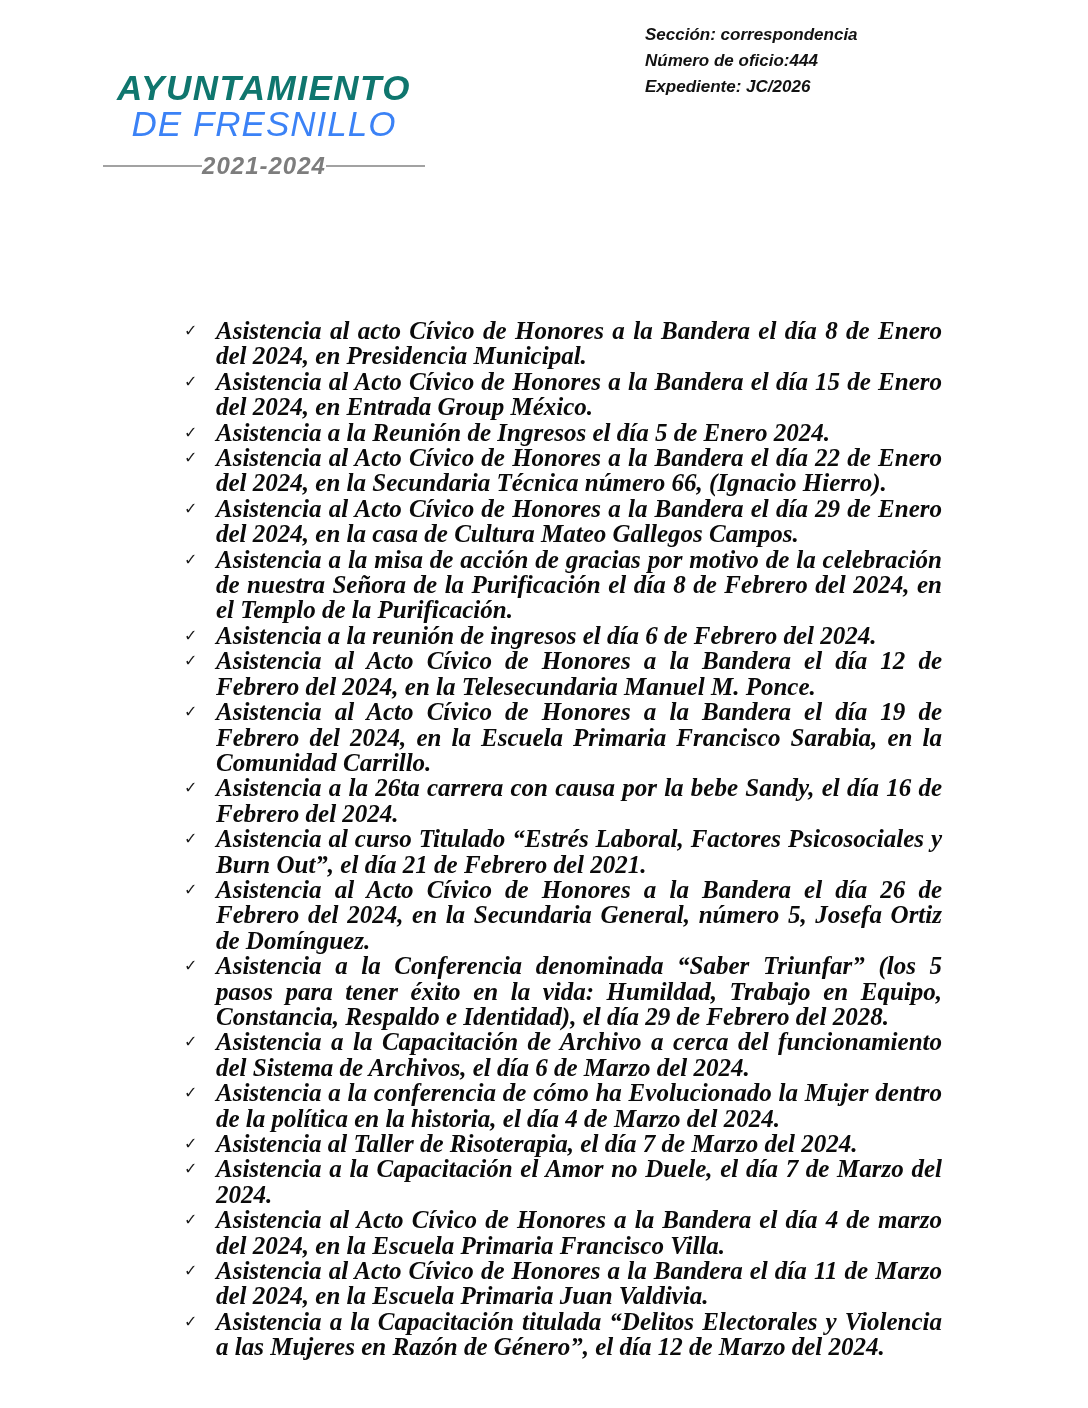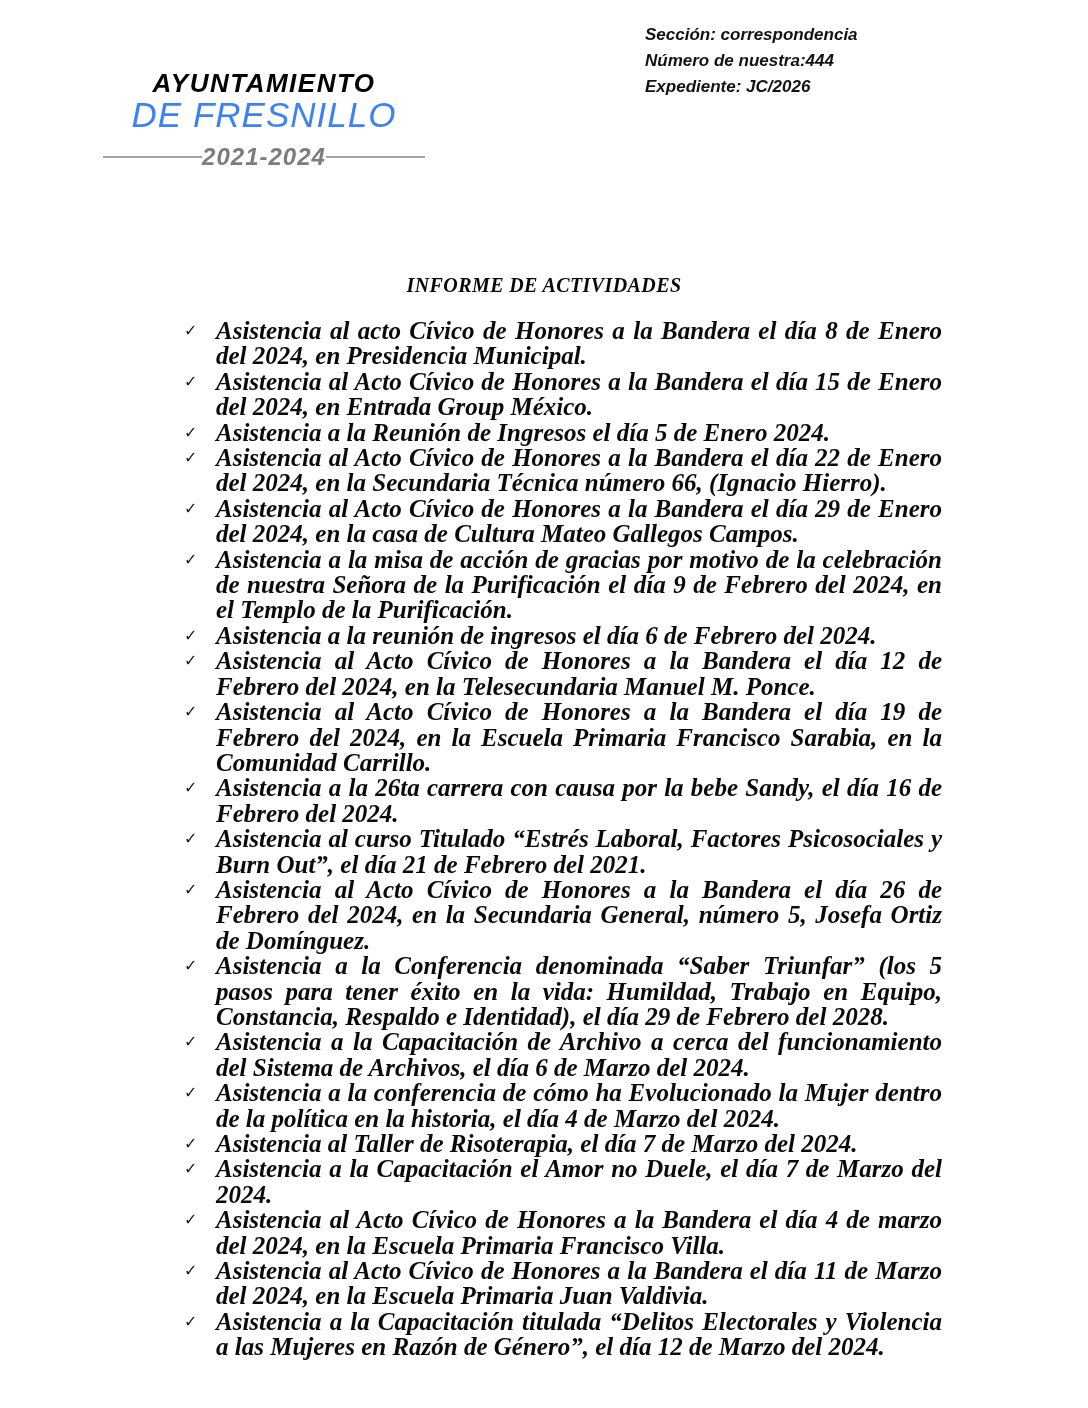--- a/index.html
+++ b/index.html
@@ -22,22 +22,22 @@
     color:#121212;
   }
 
   
   .logo {
     position:absolute; left:95px; top:68px; width:338px;
     text-align:center; user-select:none;
   }
   .logo-line1 {
     font-family:"Liberation Sans", sans-serif;
-    font-weight:700; font-size:26px; letter-spacing:1.5px;
-    color:#000000; white-space:nowrap;
+    font-weight:700; font-size:35px; letter-spacing:1.5px;
+    color:#0f766e; white-space:nowrap;
   }
   .logo-line2 {
     font-family:"Liberation Sans", sans-serif;
     font-weight:400; font-size:35px; letter-spacing:1px;
     color:#3b82f6; white-space:nowrap; margin-top:-4px;
   }
   .logo-years {
     display:flex; align-items:center; 
     margin-top:8px; padding:0 8px;
   }
@@ -71,35 +71,34 @@
     text-align:justify;
   }
 </style>
 </head>
 <body>
 
 <div class="page">
 
   <div class="doc-header">
     <div>Sección: correspondencia</div>
-    <div>Número de nuestra:444</div>
+    <div>Número de oficio:444</div>
     <div>Expediente: JC/2026</div>
   </div>
 
   <div class="logo">
     <div class="logo-line1">AYUNTAMIENTO</div>
     <div class="logo-line2">DE FRESNILLO</div>
     <div class="logo-years">
       <span class="rule"></span>
       <span class="years-text">2021-2024</span>
       <span class="rule"></span>
     </div>
   </div>
 
-  <div class="title">INFORME DE ACTIVIDADES</div>
 
   <div class="list">
     <div class="item">
       <span class="check">✓</span>
       <span class="item-text">Asistencia al acto Cívico de Honores a la Bandera el día 8 de Enero del 2024, en Presidencia Municipal.</span>
     </div>
 
     <div class="item">
       <span class="check">✓</span>
       <span class="item-text">Asistencia al Acto Cívico de Honores a la Bandera el día 15 de Enero del 2024, en Entrada Group México.</span>
@@ -115,21 +114,21 @@
       <span class="item-text">Asistencia al Acto Cívico de Honores a la Bandera el día 22 de Enero del 2024, en la Secundaria Técnica número 66, (Ignacio Hierro).</span>
     </div>
 
     <div class="item">
       <span class="check">✓</span>
       <span class="item-text">Asistencia al Acto Cívico de Honores a la Bandera el día 29 de Enero del 2024, en la casa de Cultura Mateo Gallegos Campos.</span>
     </div>
 
     <div class="item">
       <span class="check">✓</span>
-      <span class="item-text">Asistencia a la misa de acción de gracias por motivo de la celebración de nuestra Señora de la Purificación el día 9 de Febrero del 2024, en el Templo de la Purificación.</span>
+      <span class="item-text">Asistencia a la misa de acción de gracias por motivo de la celebración de nuestra Señora de la Purificación el día 8 de Febrero del 2024, en el Templo de la Purificación.</span>
     </div>
 
     <div class="item">
       <span class="check">✓</span>
       <span class="item-text">Asistencia a la reunión de ingresos el día 6 de Febrero del 2024.</span>
     </div>
 
     <div class="item">
       <span class="check">✓</span>
       <span class="item-text">Asistencia al Acto Cívico de Honores a la Bandera el día 12 de Febrero del 2024, en la Telesecundaria Manuel M. Ponce.</span>

